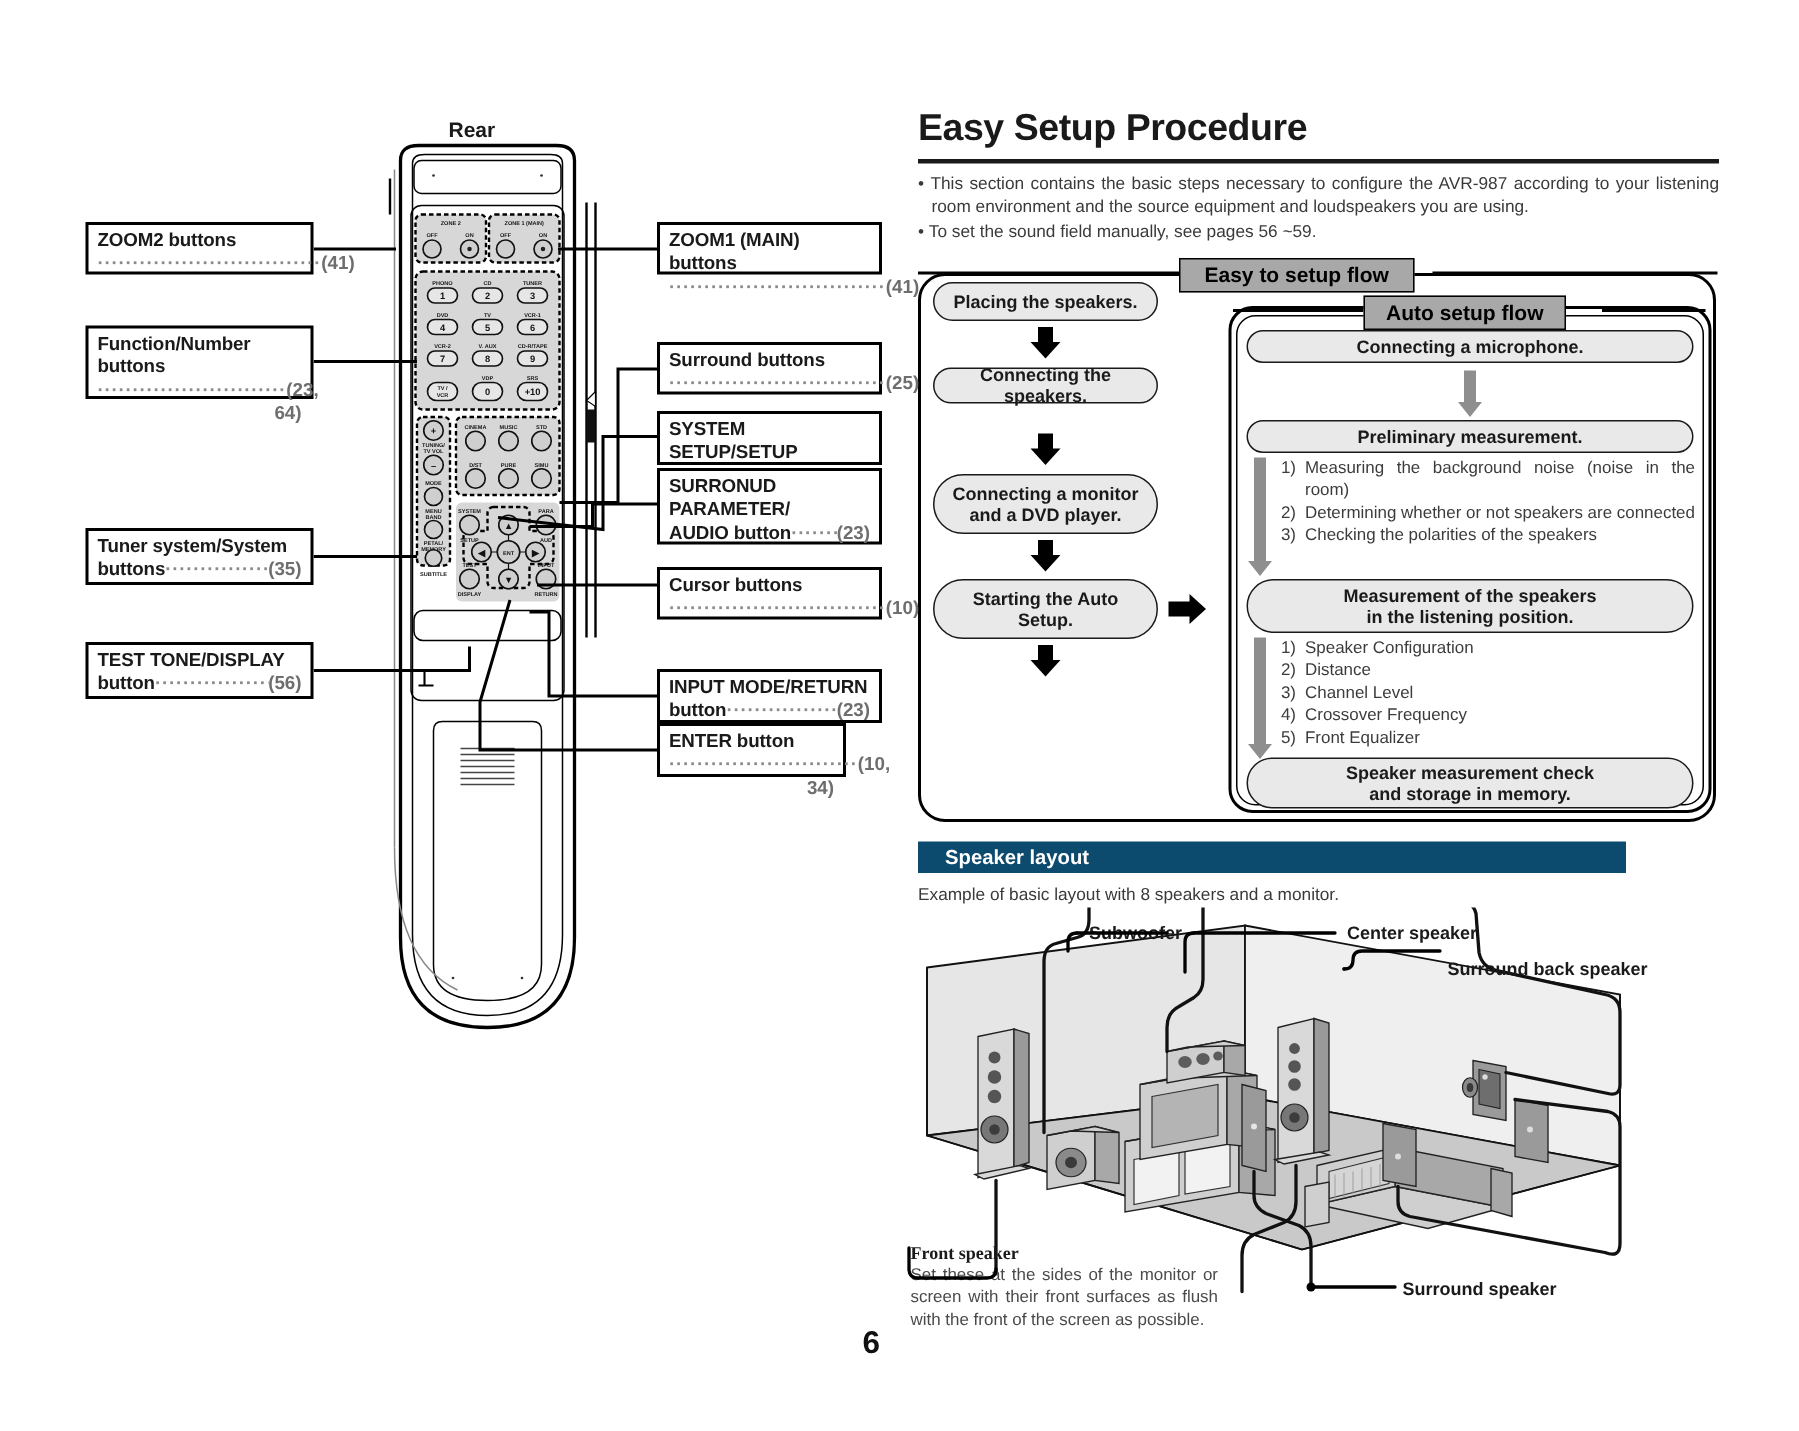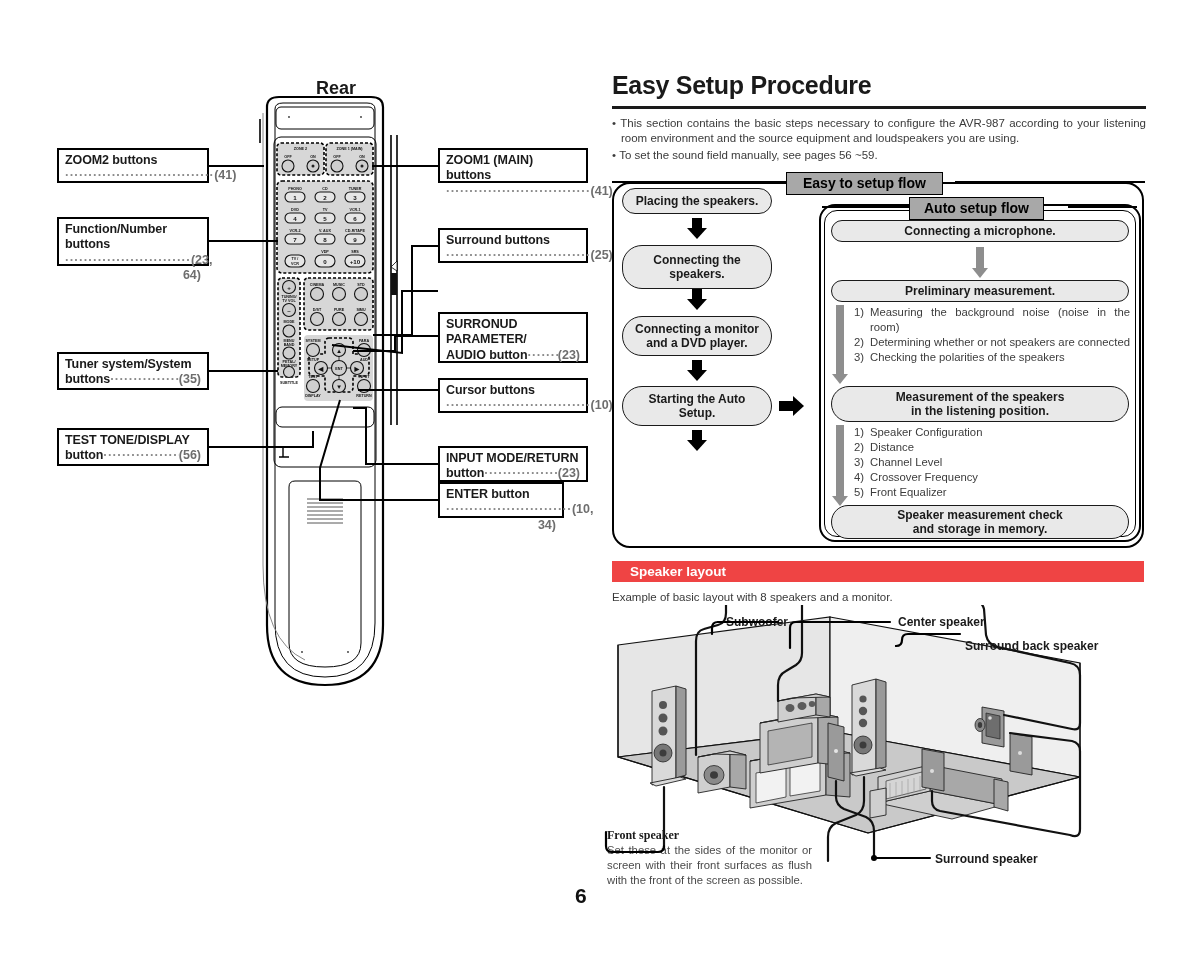--- a/index.html
+++ b/index.html
@@ -40,22 +40,22 @@
     color:#8a8a8a;
     letter-spacing:0.5px;
     font-weight:bold;
   }
   .row-line { display:flex; align-items:baseline; }
   .row-line .ttl { flex:0 0 auto; }
   .row-line .fill { flex:1 1 auto; overflow:hidden; white-space:nowrap; color:#8a8a8a; }
 
   
   .rear-title {
-    position:absolute; left:316px; top:78px;
-    font-size:18px; font-weight:bold;
+    position:absolute; left:299px; top:78px;
+    font-size:14px; font-weight:bold;
     z-index:20;
   }
 
   
   .remote-wrap { position:absolute; left:245px; top:95px; width:170px; height:600px; z-index:10; }
 
   
   .note-box {
     position:absolute; left:57px; top:728px; width:540px; height:58px;
     border:1px solid #000; background:#fff;
@@ -142,22 +142,22 @@
   }
 
   .steplist { position:absolute; font-size:11.3px; color:#3c3c3c; line-height:1.32; z-index:12; }
   .steplist .it { display:flex; margin-bottom:0px; }
   .steplist .num { flex:0 0 18px; text-align:right; padding-right:6px; }
   .steplist .txt { flex:1 1 auto; }
   .steplist .txt.just { text-align:justify; }
 
   
   .sl-bar {
-    position:absolute; left:612px; top:561px; width:532px; height:21px;
-    background:#ef4444;
+    position:absolute; left:612px; top:561px; width:472px; height:21px;
+    background:#0c4a6e;
   }
   .sl-bar span {
     color:#fff; font-size:13.5px; font-weight:bold;
     line-height:21px; padding-left:9px; display:block;
   }
   .sl-cap {
     position:absolute; left:612px; top:591px;
     font-size:11.5px; color:#3a3a3a;
   }
 
@@ -397,20 +397,28 @@
   <div class="callout" style="left:438px; top:148px; width:150px; height:35px;">
     <span class="ttl">ZOOM1 (MAIN) buttons</span>
     <span class="pg"><span class="dots">·······························</span><span>(41)</span></span>
   </div>
 
   <div class="callout" style="left:438px; top:228px; width:150px; height:35px;">
     <span class="ttl">Surround buttons</span>
     <span class="pg"><span class="dots">·······························</span><span>(25)</span></span>
   </div>
 
+  <div class="callout" style="left:438px; top:274px; width:150px; height:36px;">
+    <span class="ttl">SYSTEM SETUP/SETUP</span>
+    <span class="row-line">
+      <span class="ttl">buttons</span>
+      <span class="fill dots">······················</span>
+      <span class="inline-pg">(10)</span>
+    </span>
+  </div>
 
   <div class="callout" style="left:438px; top:312px; width:150px; height:51px;">
     <span class="ttl">SURRONUD</span>
     <span class="ttl">PARAMETER/</span>
     <span class="row-line">
       <span class="ttl">AUDIO button</span>
       <span class="fill dots">··········</span>
       <span class="inline-pg">(23)</span>
     </span>
   </div>
@@ -485,21 +493,21 @@
   </svg>
 
   <div class="flow-hdr">Easy to setup flow</div>
   <div class="auto-hdr">Auto setup flow</div>
 
   <div class="fbox" style="left:622px; top:188px; width:150px; height:26px;">Placing the speakers.</div>
   <div class="arrow-down-black" style="left:687px; top:218px; width:20px; height:21px;">
     <div class="stem"></div>
       <div class="head"></div>
   </div>
-  <div class="fbox" style="left:622px; top:245px; width:150px; height:44px; white-space:pre-line;">Connecting the
+  <div class="fbox" style="left:622px; top:245px; width:150px; height:24px; white-space:pre-line;">Connecting the
 speakers.</div>
   <div class="arrow-down-black" style="left:687px; top:289px; width:20px; height:21px;">
     <div class="stem"></div>
       <div class="head"></div>
   </div>
   <div class="fbox" style="left:622px; top:316px; width:150px; height:40px; white-space:pre-line;">Connecting a monitor
 and a DVD player.</div>
   <div class="arrow-down-black" style="left:687px; top:360px; width:20px; height:21px;">
     <div class="stem"></div>
       <div class="head"></div>

